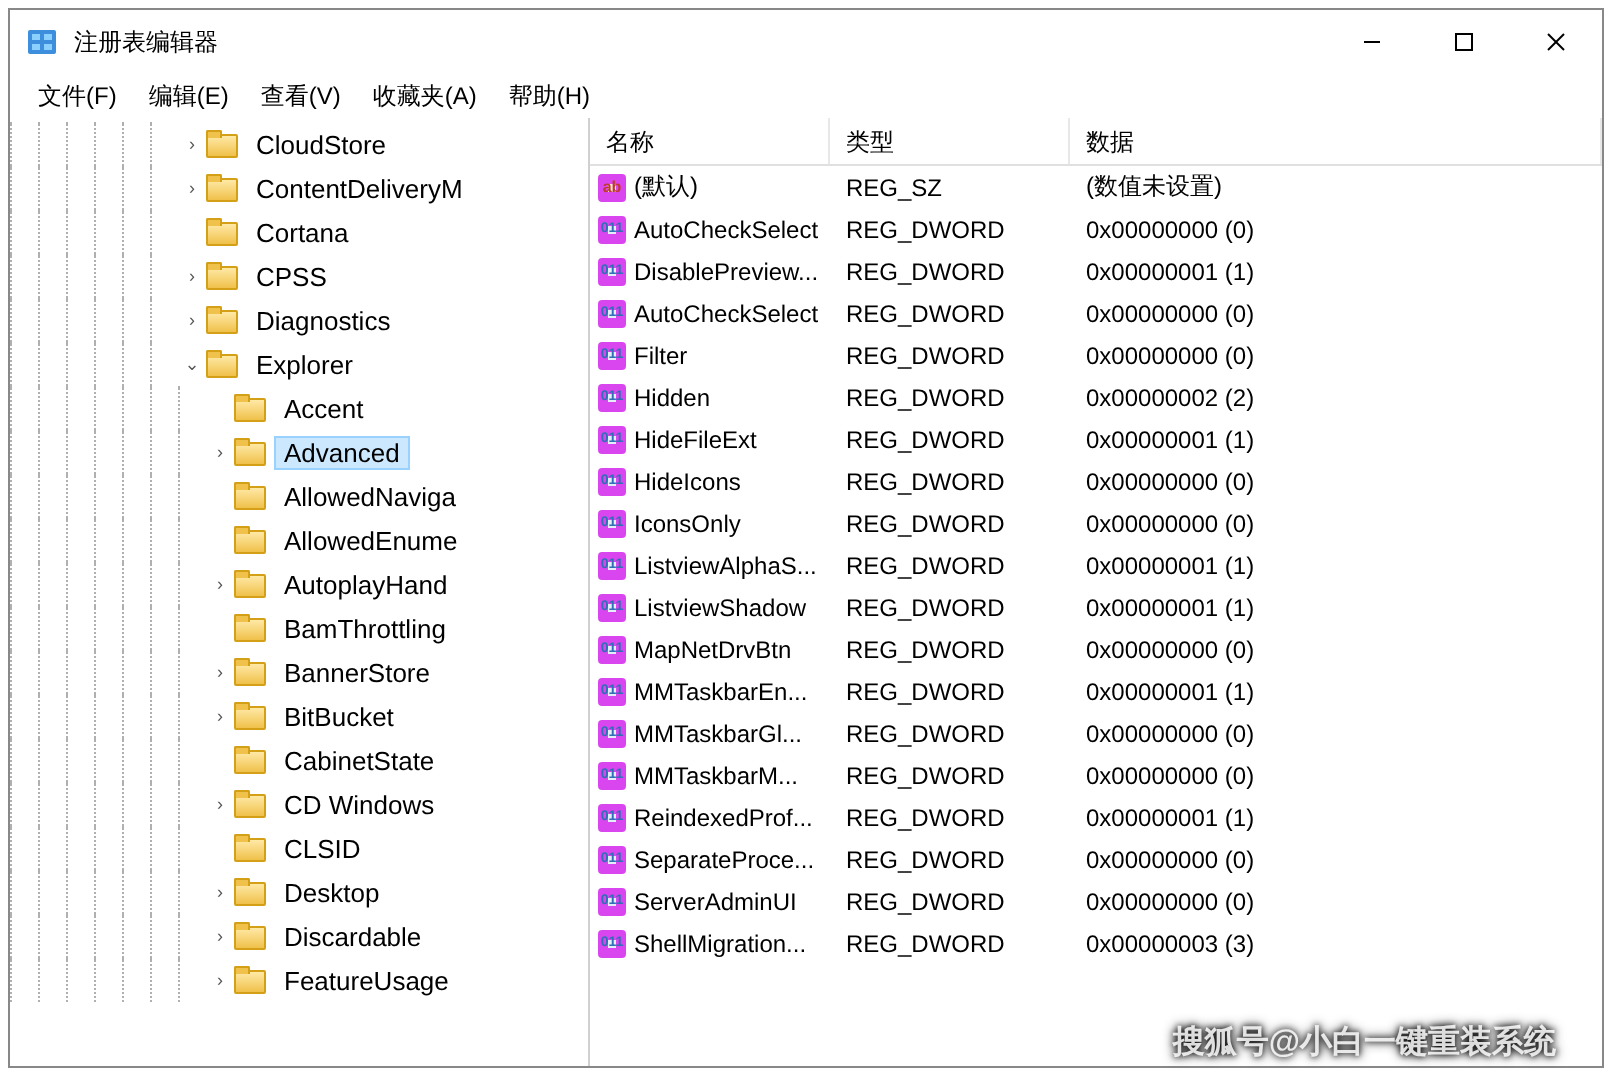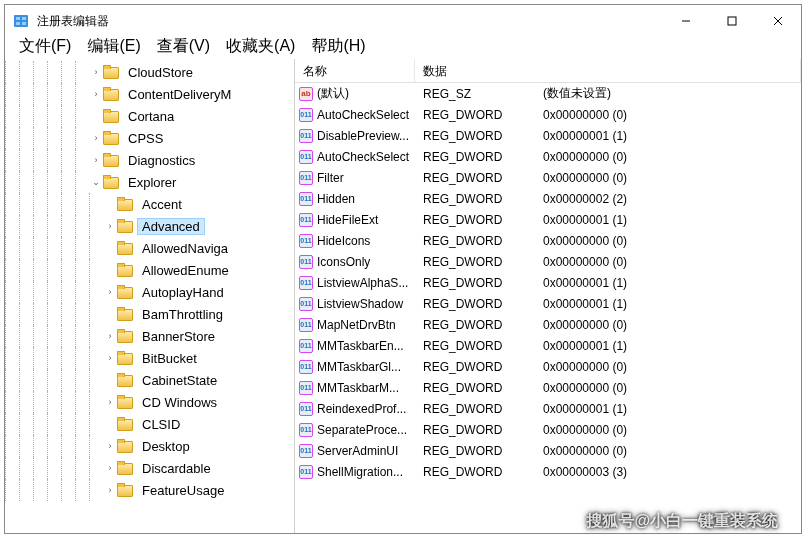--- a/index.html
+++ b/index.html
@@ -9,21 +9,21 @@
 
 
 .titlebar { height: 32px; display: flex; align-items: center; padding-left: 8px; flex-shrink: 0; }
 .app-icon { width: 16px; height: 16px; margin-right: 8px; display: flex; align-items: center; justify-content: center; }
 .app-icon svg { width: 16px; height: 16px; }
 .title-text { font-size: 12px; flex: 1; }
 .win-controls { display: flex; height: 100%; }
 .win-btn { width: 46px; display: flex; align-items: center; justify-content: center; font-size: 10px; cursor: pointer; }
 
 
-.menubar { height: 22px; display: flex; align-items: flex-end; padding-left: 6px; font-size: 16px; flex-shrink: 0; }
+.menubar { height: 22px; display: flex; align-items: flex-end; padding-left: 6px; font-size: 12px; flex-shrink: 0; }
 .menu-item { padding: 2px 8px; cursor: pointer; }
 
 
 .addressbar { height: 24px; border: 1px solid #d0d0d0; border-left: none; border-right: none; padding: 3px 8px; font-size: 12px; flex-shrink: 0; white-space: nowrap; overflow: hidden; }
 
 
 .content { flex: 1; display: flex; overflow: hidden; }
 .tree-pane { width: 290px; border-right: 1px solid #d0d0d0; overflow: hidden; padding-top: 2px; }
 .list-pane { flex: 1; overflow: hidden; display: flex; flex-direction: column; }
 
@@ -44,21 +44,21 @@
 .lh-name { width: 120px; }
 .lh-type { width: 120px; }
 .lh-data { flex: 1; }
 
 
 .list-body { flex: 1; overflow: hidden; }
 .list-row { display: flex; align-items: center; height: 21px; font-size: 12px; white-space: nowrap; cursor: pointer; }
 .lr-name { width: 120px; padding-left: 4px; display: flex; align-items: center; overflow: hidden; }
 .lr-type { width: 120px; padding-left: 8px; }
 .lr-data { flex: 1; padding-left: 8px; }
-.val-icon { width: 14px; height: 14px; margin-right: 4px; flex-shrink: 0; border: 1px solid #d946ef; border-radius: 2px; display: flex; align-items: center; justify-content: center; font-size: 8px; font-weight: bold; }
+.val-icon { width: 14px; height: 14px; margin-right: 4px; flex-shrink: 0; border: 5px solid #d946ef; border-radius: 2px; display: flex; align-items: center; justify-content: center; font-size: 8px; font-weight: bold; }
 .val-icon.sz { color: #c0392b; background: #f9e6e3; }
 .val-icon.bin { color: #2e6fb7; background: #e3eef9; font-size: 7px; }
 
 
 .watermark { position: absolute; right: 28px; bottom: 6px; font-size: 16px; font-weight: bold; color: rgba(255,255,255,0.85); text-shadow: 0 0 6px rgba(0,0,0,0.9), 0 0 3px rgba(0,0,0,1); pointer-events: none; }
 </style>
 </head>
 <body>
 
 <div class="window">
@@ -338,20 +338,21 @@
             <span class="tree-indent" style="width: 14px;"></span>
             <span class="expander">›</span>
             <span class="folder-icon"></span>
             <span class="tree-label">FeatureUsage</span>
           </div>
         </div>
     </div>
     <div class="list-pane">
       <div class="list-header">
         <div class="lh-col lh-name">名称</div>
+        <div class="lh-col lh-type">类型</div>
         <div class="lh-col lh-data">数据</div>
       </div>
       <div class="list-body" id="list">
           <div class="list-row">
             <div class="lr-name">
               <span class="val-icon sz">ab</span>
               <span>(默认)</span>
             </div>
             <div class="lr-type">REG_SZ</div>
             <div class="lr-data">(数值未设置)</div>

